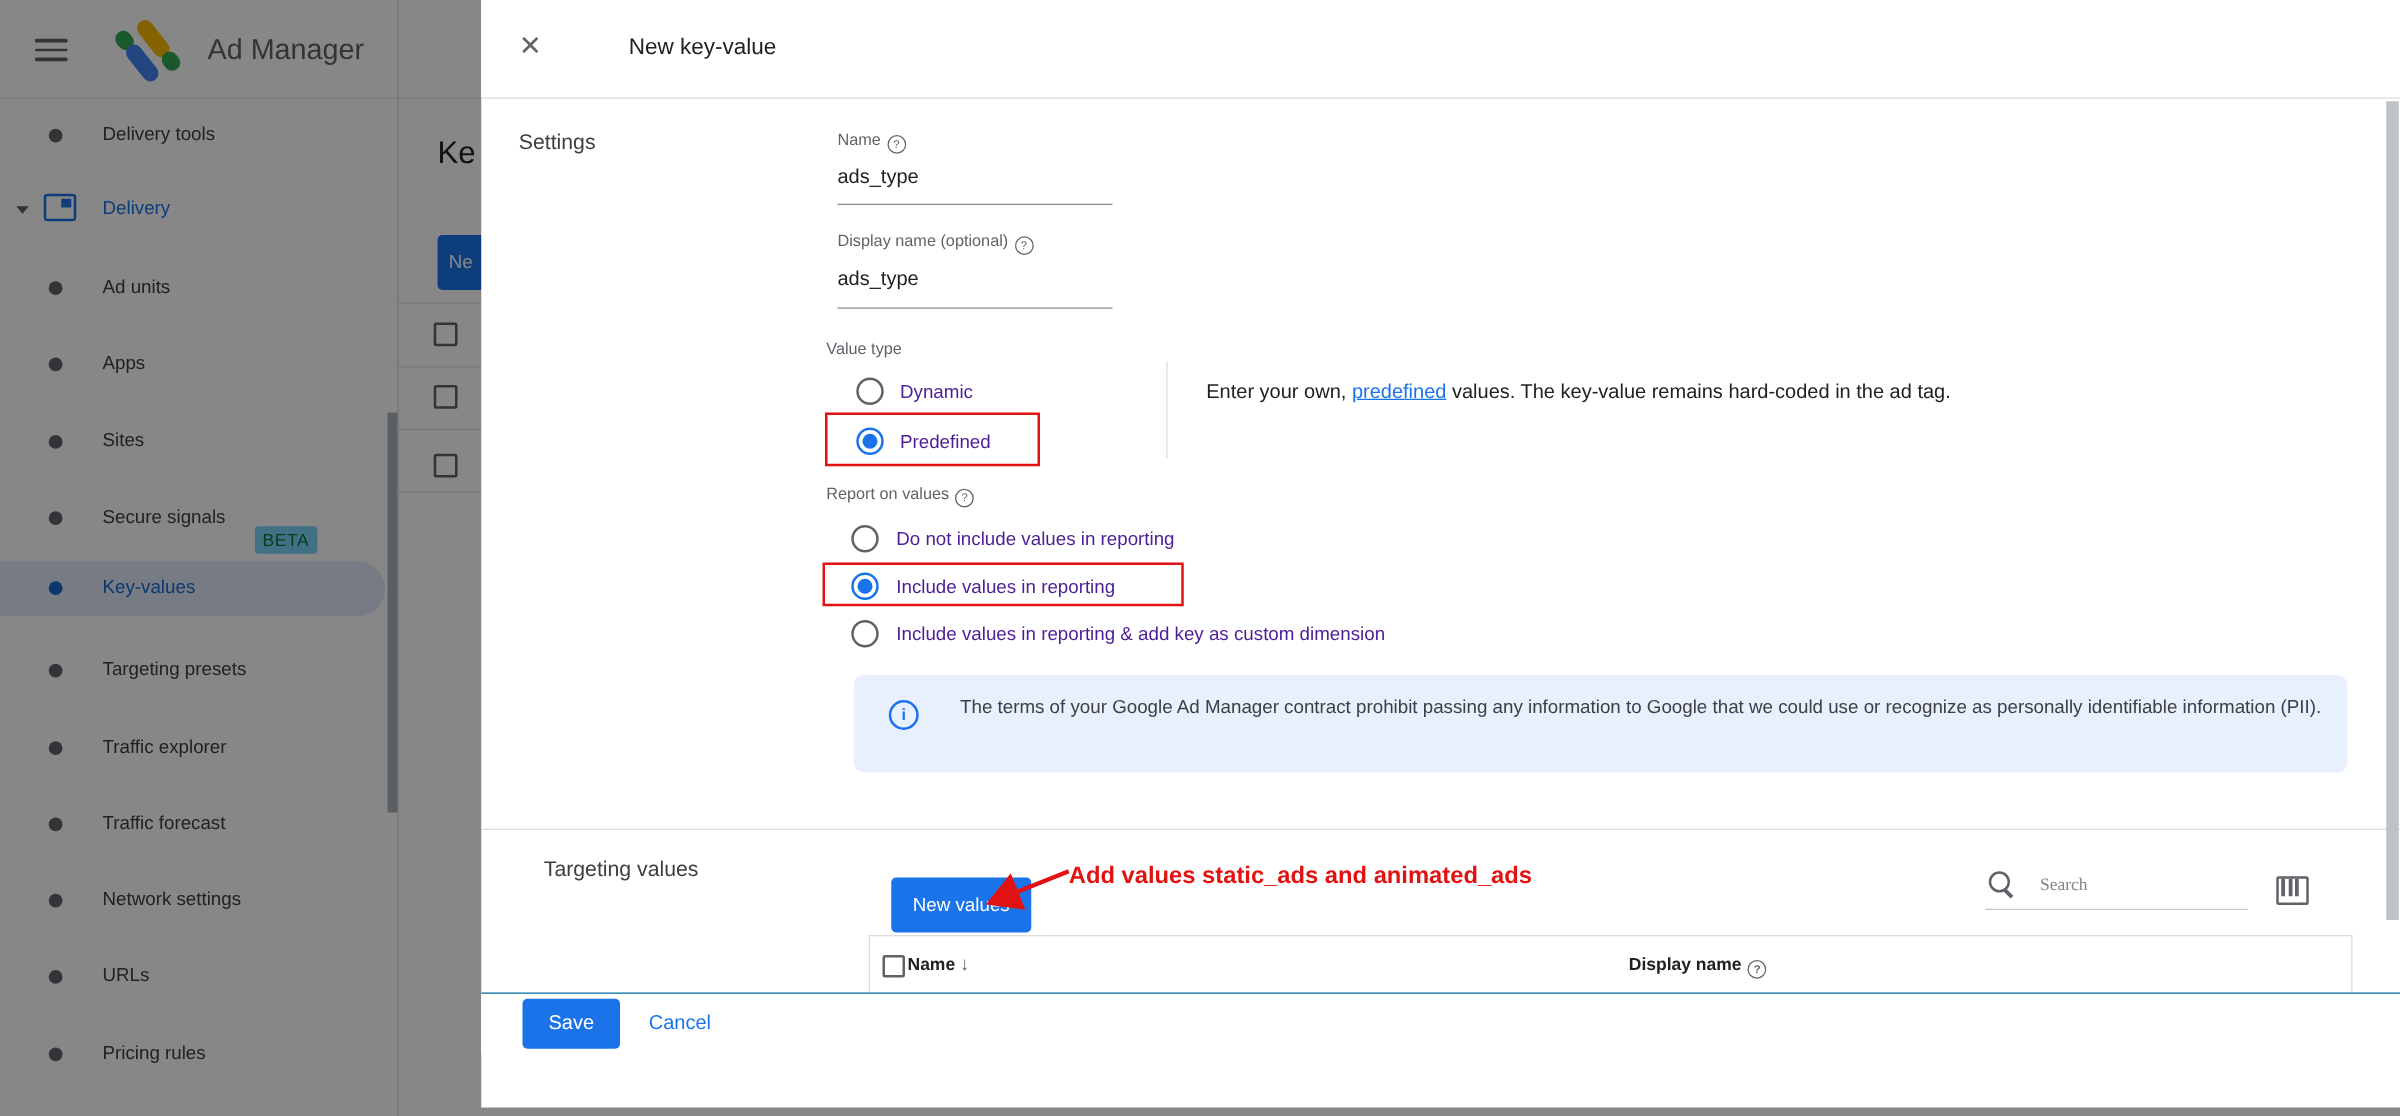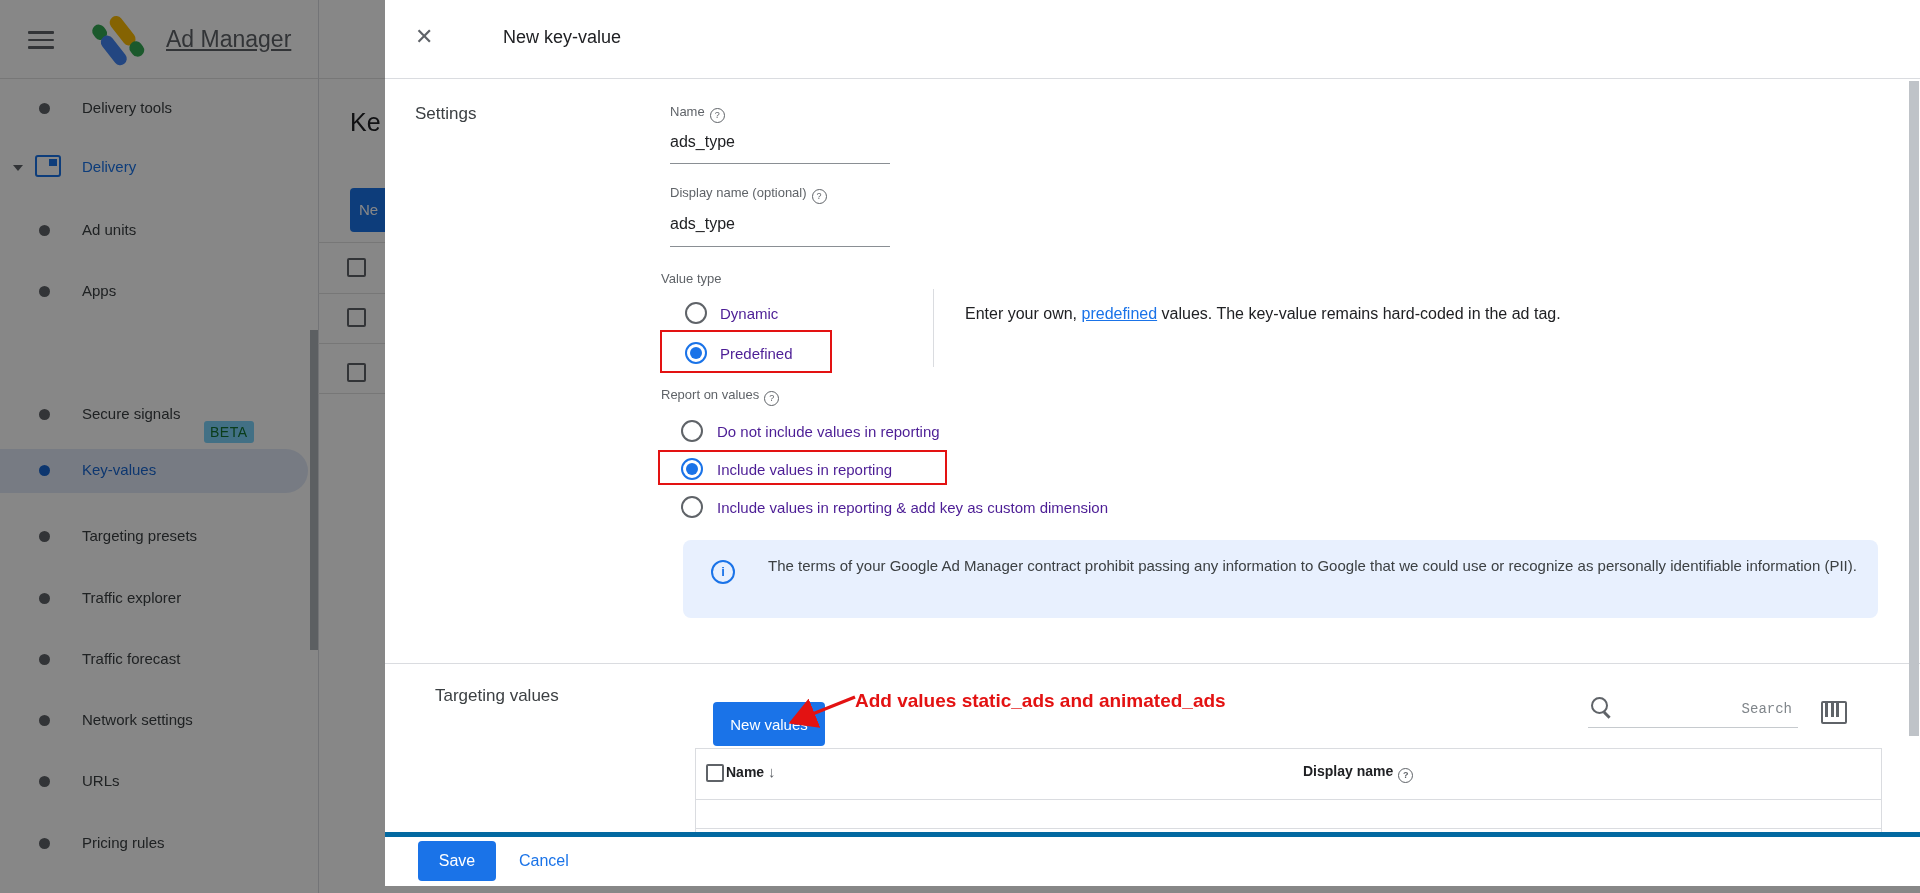--- a/index.html
+++ b/index.html
@@ -4,21 +4,21 @@
 <style>
   html,body{margin:0;padding:0;width:1920px;height:893px;overflow:hidden;
     font-family:"Liberation Sans","DejaVu Sans",sans-serif;background:#fff;}
   .abs{position:absolute;}
   
   #base{position:absolute;inset:0;background:#fff;}
   .app-header-line{position:absolute;left:0;top:78px;width:100%;height:1px;background:#e0e0e0;}
   .burger{position:absolute;left:28px;top:31px;width:26px;height:18px;cursor:pointer;}
   .burger span{position:absolute;left:0;width:26px;height:2.5px;background:#5f6368;border-radius:1px;}
   .burger span:nth-child(1){top:0}.burger span:nth-child(2){top:7.5px}.burger span:nth-child(3){top:15px}
-  .app-title{position:absolute;left:166px;top:26px;font-size:23px;color:#5f6368;text-decoration:underline;}
+  .app-title{position:absolute;left:166px;top:26px;font-size:23px;color:#5f6368;}
   .side-item{position:absolute;left:0;width:318px;height:44px;}
   .side-item .dot{position:absolute;left:39px;top:16px;width:11px;height:11px;border-radius:50%;background:#5f6368;}
   .side-item .lbl{position:absolute;left:82px;top:12px;font-size:15px;color:#3c4043;white-space:nowrap;}
   .side-item.selected{background:#e1e9f8;border-radius:0 24px 24px 0;width:308px;}
   .side-item.selected .dot{background:#1967d2;}
   .side-item.selected .lbl{color:#1967d2;}
   .beta{position:absolute;left:204px;top:28px;background:#7dd3fc;color:#137333;font-size:14px;
     letter-spacing:.5px;padding:3px 6px;border-radius:3px;}
   .chev{position:absolute;left:13px;top:19px;width:0;height:0;border-left:5px solid transparent;
     border-right:5px solid transparent;border-top:6px solid #5f6368;}
@@ -59,29 +59,29 @@
     border-radius:50%;color:#1a73e8;font-size:13px;font-weight:bold;text-align:center;line-height:20px;font-style:normal;}
   .banner .txt{position:absolute;left:85px;top:14px;width:1105px;font-size:15px;color:#3c4043;line-height:23px;}
   .hr{position:absolute;left:0;width:100%;height:1px;background:#dadce0;}
   .blue-btn{position:absolute;background:#1a73e8;color:#fff;border:none;border-radius:4px;
     font-size:15px;cursor:pointer;font-family:"Liberation Sans",sans-serif;}
   .annot{position:absolute;font-size:19px;font-weight:bold;color:#e31212;white-space:nowrap;}
   .search-ic{position:absolute;width:22px;height:22px;}
   .search-ic::before{content:"";position:absolute;left:1px;top:1px;width:13px;height:13px;border:2px solid #5f6368;border-radius:50%;}
   .search-ic::after{content:"";position:absolute;left:15px;top:15px;width:8px;height:2.5px;background:#5f6368;transform:rotate(45deg);transform-origin:0 0;}
   .search-in{border:none;outline:none;background:transparent;font-size:14px;color:#202124;
-    font-family:Liberation Mono, monospace;text-align:right;}
+    font-family:Liberation Serif, serif;}
   .search-in::placeholder{color:#80868b;}
   .cols-ic{position:absolute;width:22px;height:19px;border:2.5px solid #5f6368;border-radius:2px;}
   .cols-ic span{position:absolute;top:0;width:3px;height:14px;background:#5f6368;}
   .tbl{position:absolute;left:310px;top:748px;width:1185px;height:92px;border:1px solid #dadce0;border-bottom:none;background:#fff;}
   .tbl-cb{position:absolute;left:10px;top:15px;width:14px;height:14px;border:2px solid #5f6368;border-radius:2px;cursor:pointer;}
   .tbl-h{position:absolute;font-size:14px;font-weight:bold;color:#202124;white-space:nowrap;}
   .sort-arrow{font-weight:normal;color:#5f6368;font-size:15px;}
-  .dlg-footer{position:absolute;left:0;top:832px;width:100%;height:48px;background:#fff;border-top:5px solid #0369a1;}
+  .dlg-footer{position:absolute;left:0;top:794px;width:100%;height:48px;background:#fff;border-top:1px solid #0369a1;}
   .cancel-lnk{position:absolute;left:134px;top:0;line-height:48px;color:#1a73e8;font-size:16px;cursor:pointer;}
   .dlg-scroll{position:absolute;right:1px;top:81px;width:10px;height:655px;background:#bfc3c8;}
 </style>
 </head>
 <body>
 
 <div id="base">
   <div class="burger">
       <span></span>
       <span></span>
@@ -108,20 +108,24 @@
     <span class="lbl" style="color:#1a73e8">Delivery</span>
     </div>
   <div class="side-item" style="top:209px">
     <span class="dot"></span>
     <span class="lbl">Ad units</span>
     </div>
   <div class="side-item" style="top:270px">
     <span class="dot"></span>
     <span class="lbl">Apps</span>
     </div>
+  <div class="side-item" style="top:332px">
+    <span class="dot"></span>
+    <span class="lbl">Sites</span>
+    </div>
   <div class="side-item" style="top:393px">
     <span class="dot"></span>
     <span class="lbl">Secure signals</span>
     <span class="beta">BETA</span>
     </div>
   <div class="side-item selected" style="top:449px">
     <span class="dot"></span>
     <span class="lbl">Key-values</span>
     </div>
   <div class="side-item" style="top:577px">

